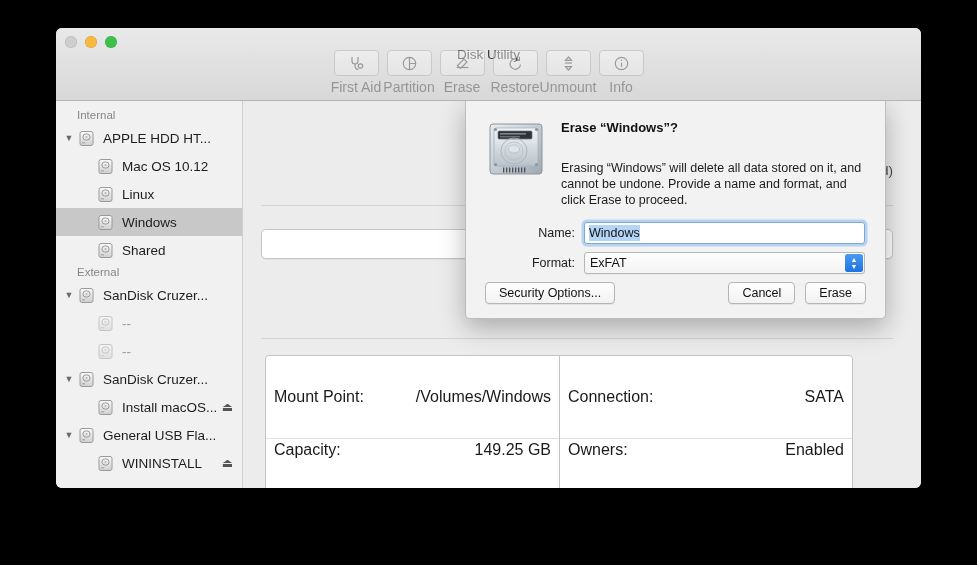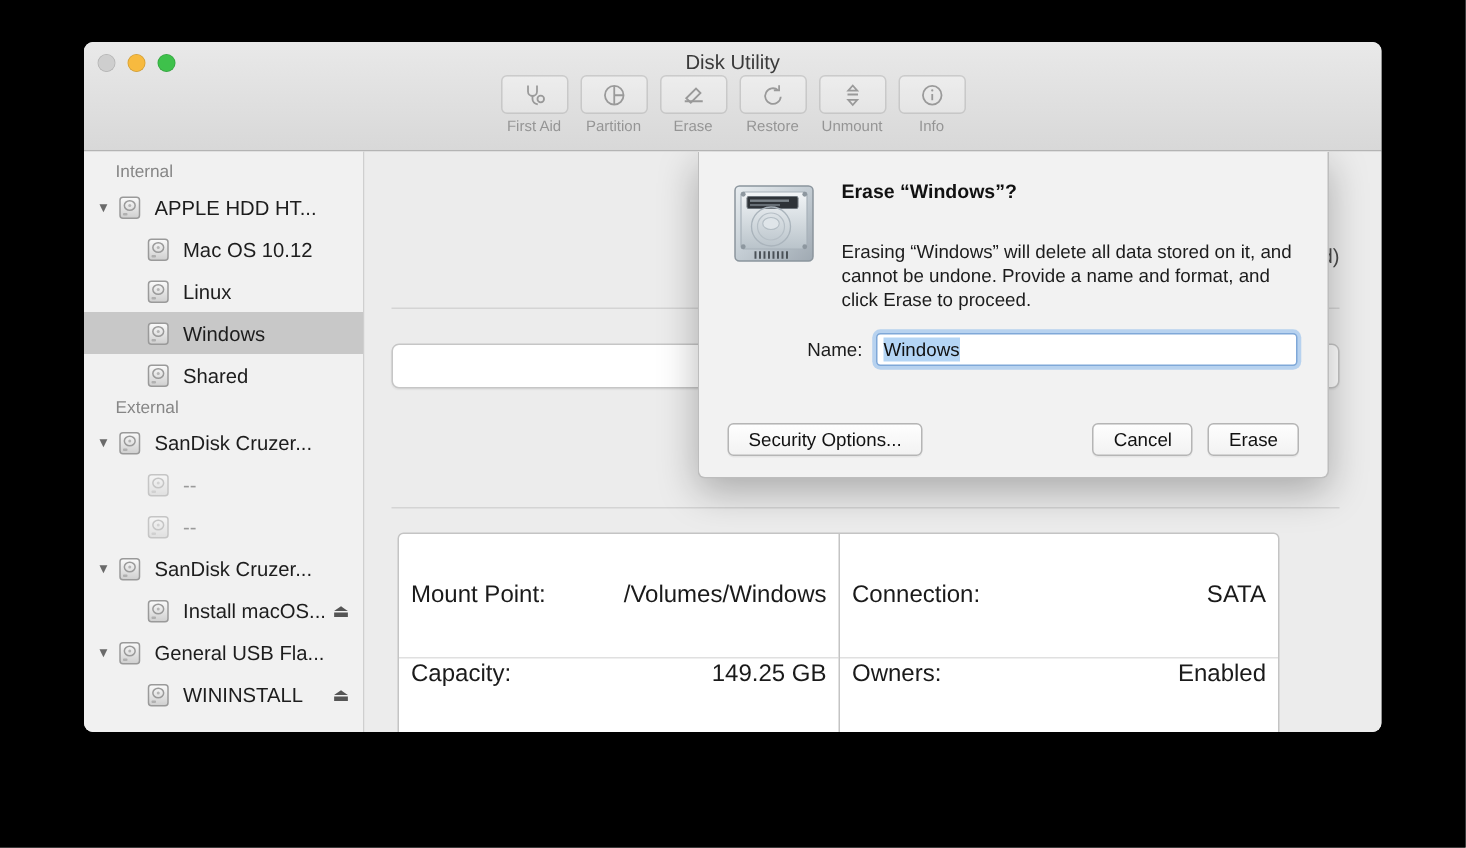--- a/index.html
+++ b/index.html
@@ -29,21 +29,21 @@
     background: linear-gradient(to bottom, #e9e9e9 0%, #d8d8d8 100%);
     border-bottom: 1px solid #b4b4b4;
   }
   .lights { position: absolute; left: 9px; top: 8px; display: flex; gap: 8px; }
   .light { width: 12px; height: 12px; border-radius: 50%; }
   .light.close  { background: #cecece; box-shadow: inset 0 0 0 .5px rgba(0,0,0,.14); }
   .light.min    { background: #f7ba3f; box-shadow: inset 0 0 0 .5px rgba(0,0,0,.16); }
   .light.max    { background: #3ec14b; box-shadow: inset 0 0 0 .5px rgba(0,0,0,.16); }
 
   .win-title {
-    position: absolute; top: 6px; left: 0; right: 0;
+    position: absolute; top: 19px; left: 0; right: 0;
     text-align: center;
     font-size: 13.5px; color: #3a3a3a;
   }
 
   .toolbar {
     position: absolute; left: 0; right: 0; top: 22px;
     display: flex; justify-content: center; align-items: flex-start;
     gap: 0px;
   }
   .tb-btn {
@@ -53,21 +53,21 @@
     cursor: default;
   }
   .tb-icon {
     width: 45px; height: 26px;
     border: 1px solid #a9a9a9;
     border-radius: 4px;
     background: linear-gradient(to bottom,#fbfbfb,#efefef);
     display: flex; align-items: center; justify-content: center;
   }
   .tb-icon svg { display: block; }
-  .tb-label { margin-top: 3px; font-size: 10px; color: #333; white-space: nowrap; }
+  .tb-label { margin-top: 3px; font-size: 14px; color: #333; white-space: nowrap; }
 
   
   .body { position: absolute; top: 73px; left: 0; right: 0; bottom: 0; display: flex; }
 
   .sidebar {
     width: 187px;
     background: #f1f1f1;
     border-right: 1px solid #cfcfcf;
     padding-top: 6px;
     overflow: hidden;
@@ -610,20 +610,30 @@
           </div>
         </div>
 
         <div class="form">
           <div class="form-row">
             <div class="form-label">Name:</div>
             <div class="text-field">
               <span class="sel-text">Windows</span>
             </div>
           </div>
+          <div class="form-row">
+            <div class="form-label">Format:</div>
+            <div class="popup">
+              <span>ExFAT</span>
+              <span class="popup-arrows">
+                <span>▲</span>
+                  <span>▼</span>
+              </span>
+            </div>
+          </div>
         </div>
 
         <div class="sheet-buttons">
           <div class="btn">Security Options...</div>
           <div class="spacer"></div>
           <div class="btn">Cancel</div>
           <div class="btn">Erase</div>
         </div>
 
       </div>

